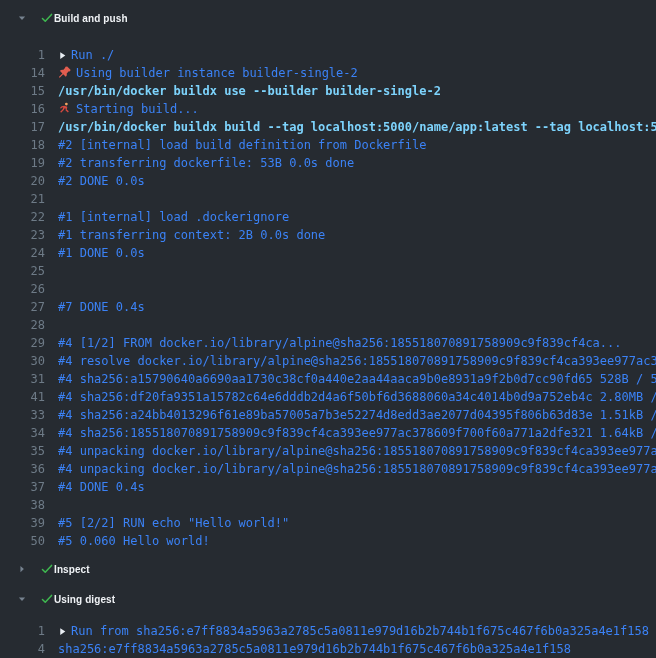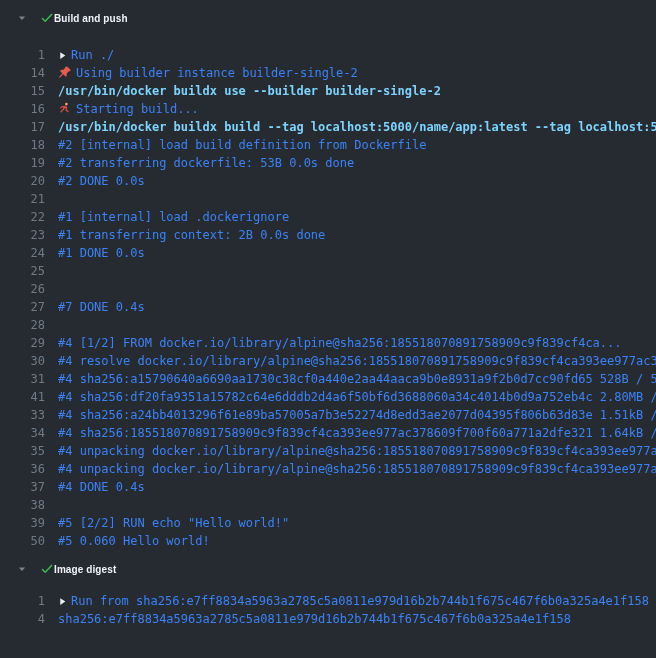--- a/index.html
+++ b/index.html
@@ -213,35 +213,52 @@
     <span class="lt"><span class="txt">#5 [2/2] RUN echo "Hello world!"</span></span>
   </div>
 
   <div class="row kind-default">
     <span class="ln">50</span>
     <span class="lt"><span class="txt">#5 0.060 Hello world!</span></span>
   </div>
 </div>
   </section>
 
+  <section class="section">
+    <div class="section-header">
+
+      <span class="chev chev-right">
+        <svg width="10" height="10" viewBox="0 0 16 16">
+            <path fill="#768390" d="M5.5 3v10L11 8z"></path>
+          </svg>
+      </span>
+      <span class="check">
+        <svg width="14" height="14" viewBox="0 0 16 16">
+            <path d="M2.8 8.6l3.2 3.2 7.2-7.9" fill="none" stroke="#3fb950" stroke-width="1.7" stroke-linecap="round" stroke-linejoin="round"></path>
+          </svg>
+      </span>
+      <span class="section-label">Inspect</span>
+    </div>
+
+  </section>
 
   <section class="section">
     <div class="section-header">
       <span class="chev chev-down">
         <svg width="10" height="10" viewBox="0 0 16 16">
             <path fill="#768390" d="M3 5.5h10L8 11z"></path>
           </svg>
       </span>
 
       <span class="check">
         <svg width="14" height="14" viewBox="0 0 16 16">
             <path d="M2.8 8.6l3.2 3.2 7.2-7.9" fill="none" stroke="#3fb950" stroke-width="1.7" stroke-linecap="round" stroke-linejoin="round"></path>
           </svg>
       </span>
-      <span class="section-label">Image digest</span>
+      <span class="section-label">Using digest</span>
     </div>
     <div class="log-lines">
   <div class="row kind-group">
     <span class="ln">1</span>
     <span class="lt"><span class="group-caret"><svg width="9" height="9" viewBox="0 0 16 16">
                 <path fill="#e9eef3" d="M4 2v12l9-6z"></path>
               </svg></span><span class="txt">Run from sha256:e7ff8834a5963a2785c5a0811e979d16b2b744b1f675c467f6b0a325a4e1f158</span></span>
   </div>
 
   <div class="row kind-default">

